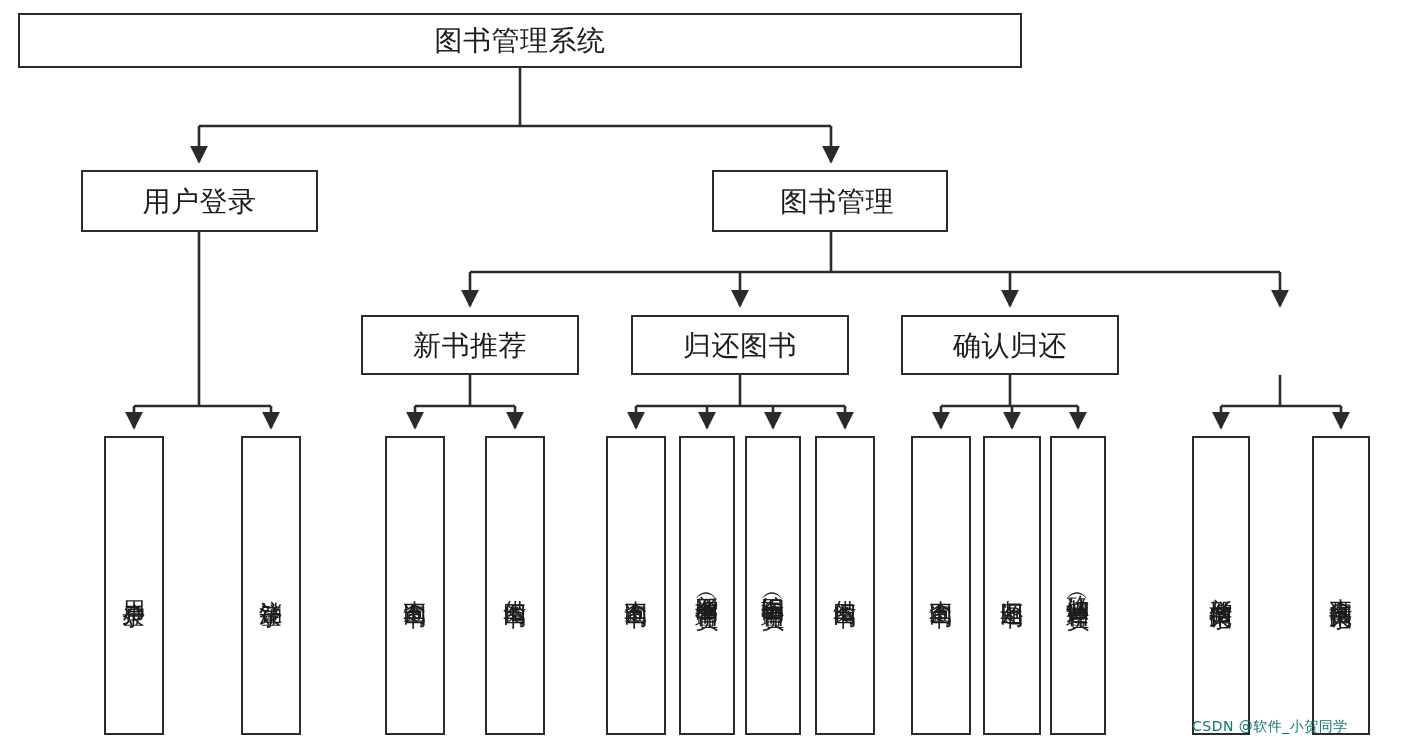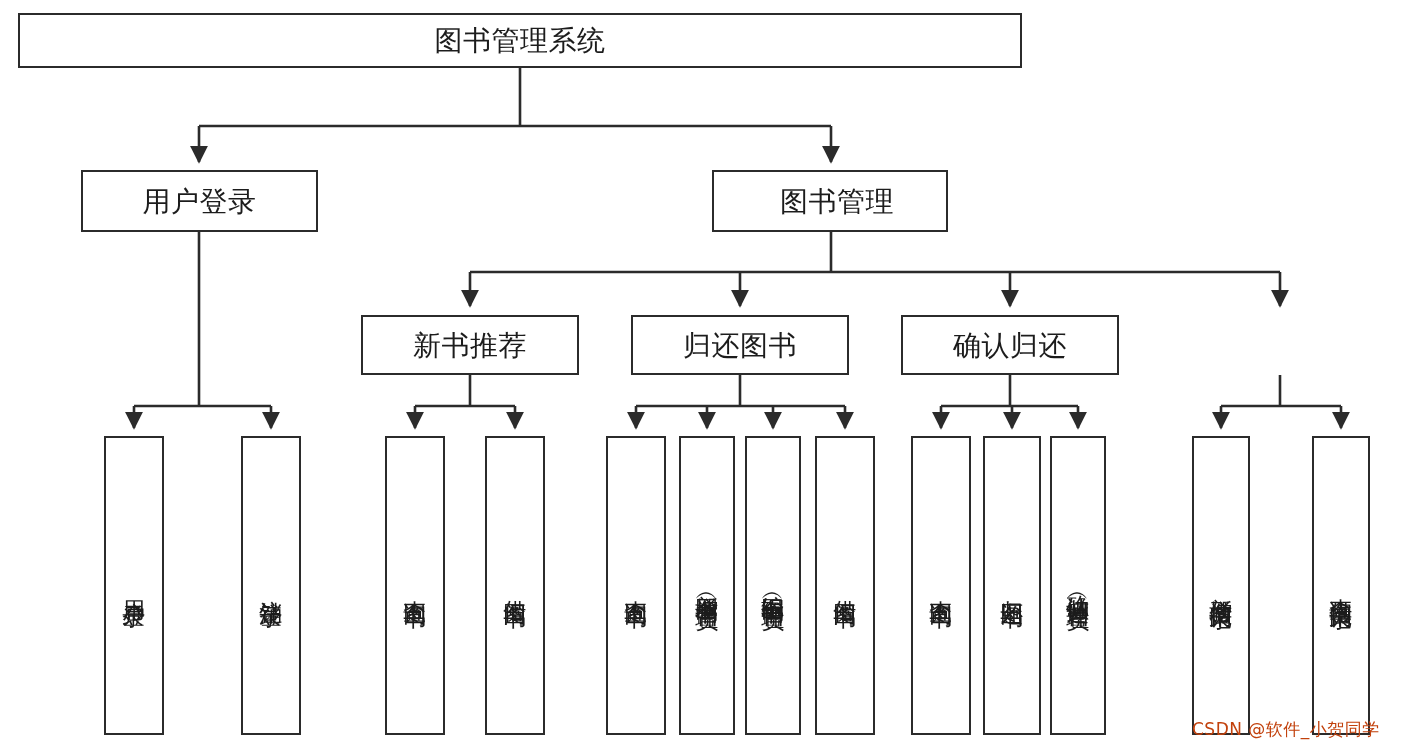--- a/index.html
+++ b/index.html
@@ -55,22 +55,22 @@
     writing-mode: vertical-rl;
     text-orientation: upright;
     font-size: 23px;
     line-height: 1.32;
     letter-spacing: 2px;
     white-space: nowrap;
     text-align: center;
   }
   .watermark {
     position: absolute;
-    font-size: 17px;
-    color: #c2410c;
+    font-size: 14px;
+    color: #0f766e;
     white-space: nowrap;
     letter-spacing: 0.5px;
     font-family: "DejaVu Sans", "Liberation Sans", sans-serif;
   }
 </style>
 </head>
 <body>
 
 <div id="canvas">
 

